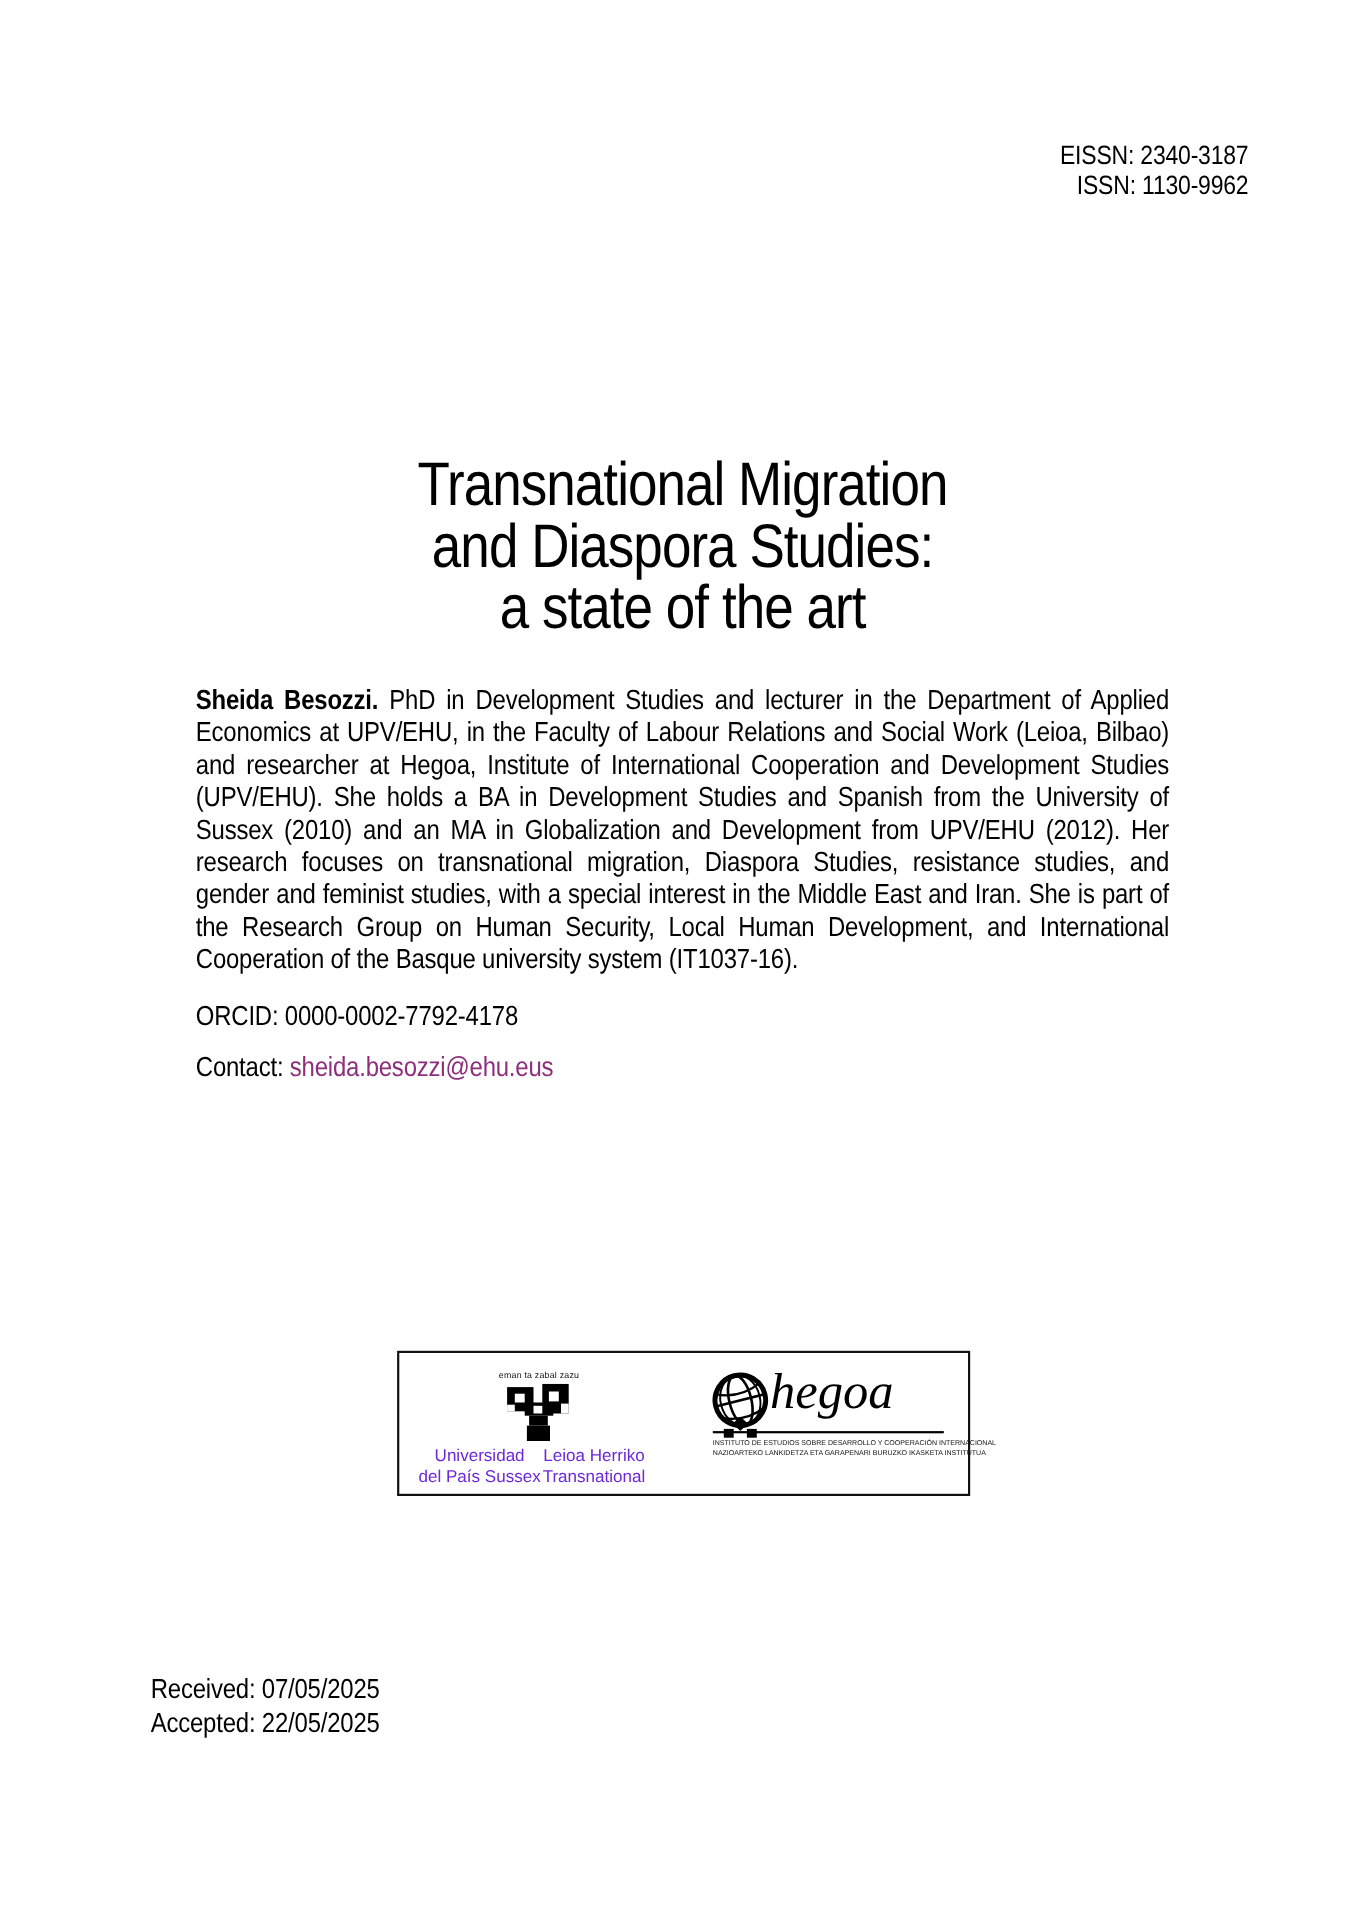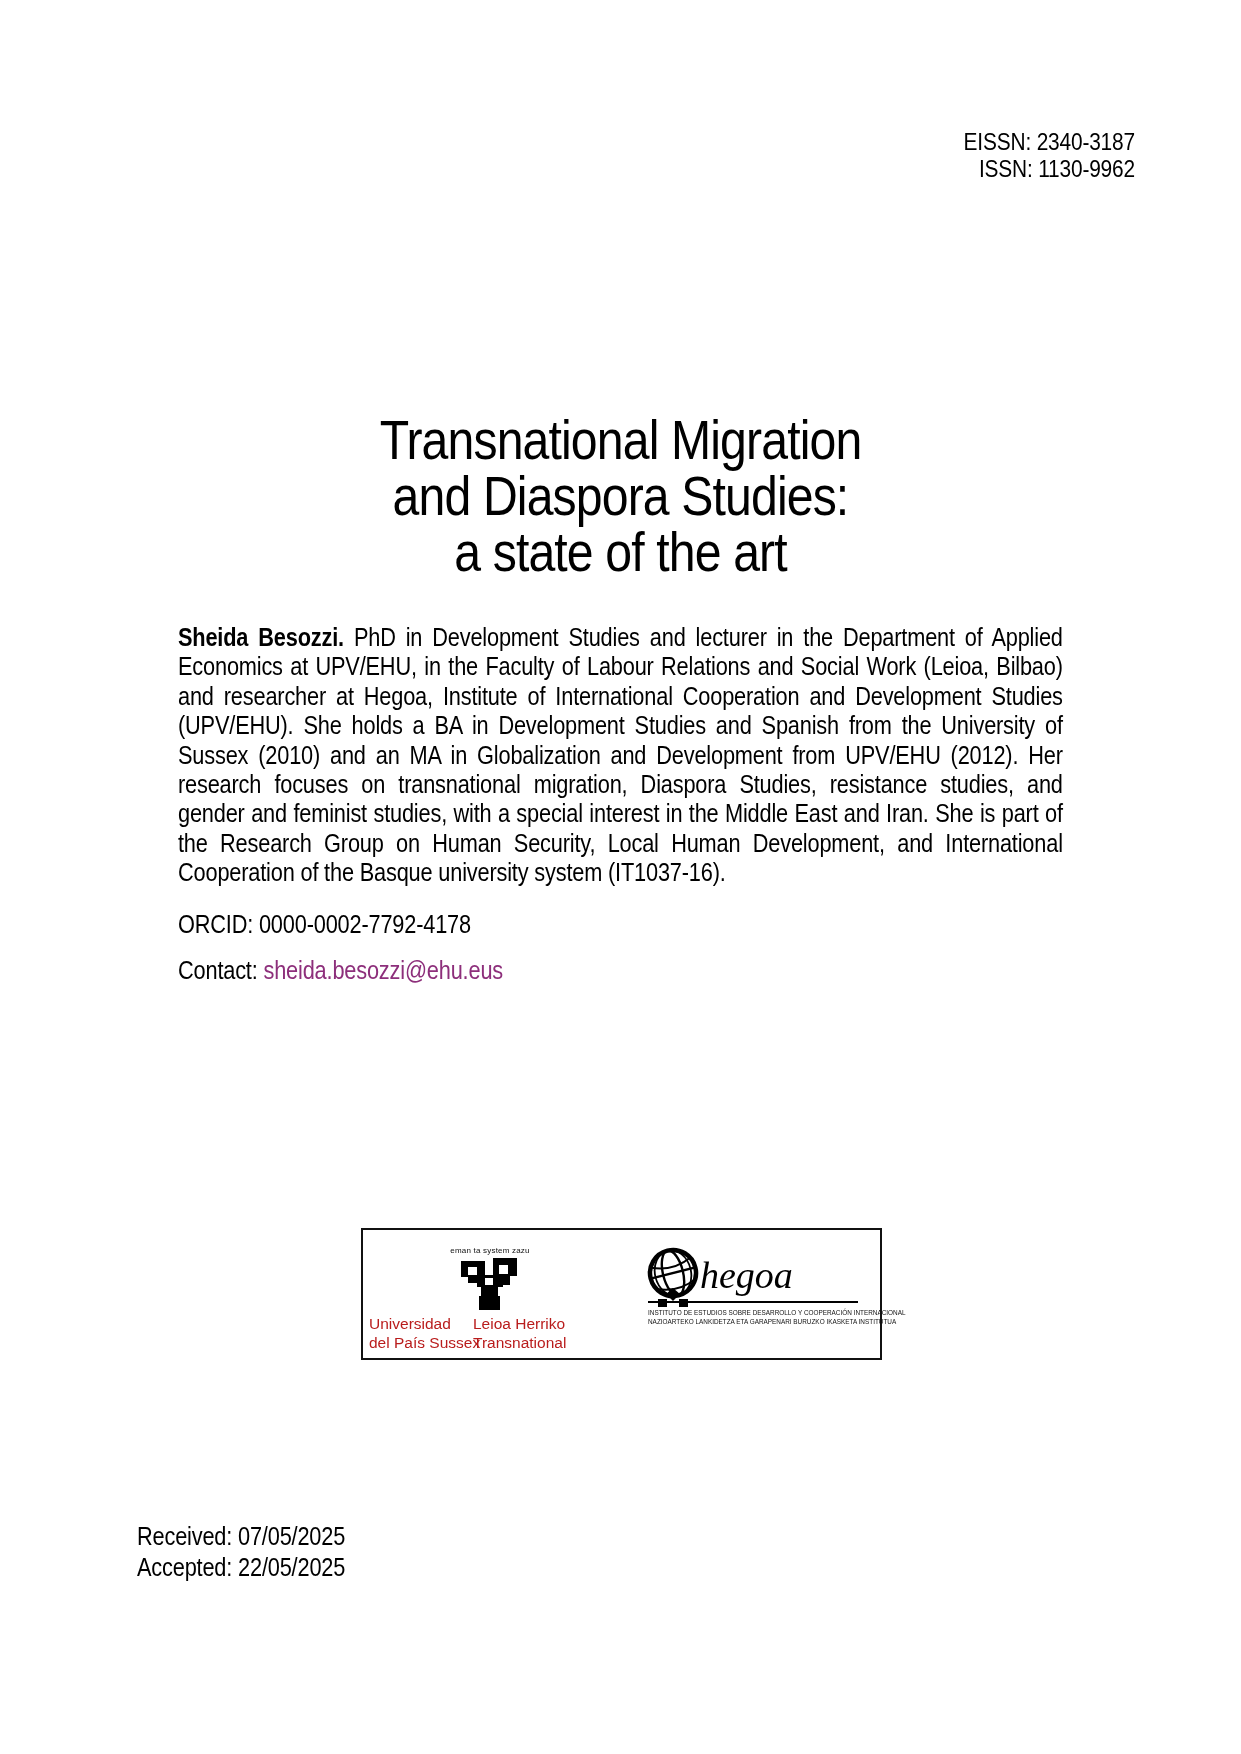--- a/index.html
+++ b/index.html
@@ -43,30 +43,30 @@
     position: absolute; left: 361px; top: 1212px; width: 521px; height: 132px;
     border: 2px solid #111111; box-sizing: border-box; background: #ffffff;
   }
   .upv-motto {
     position: absolute; left: 70px; top: 16px; width: 114px;
     font-size: 8px; text-align: center; letter-spacing: 0.2px; color: #111;
   }
   .upv-tree { position: absolute; left: 92px; top: 28px; width: 68px; height: 52px; }
   .upv-name {
     position: absolute; top: 84px; width: 134px;
-    font-size: 15.5px; line-height: 19px; text-align: left; color: #b91c1c;
+    font-size: 15.5px; line-height: 19px; text-align: center; color: #6d28d9;
   }
   .upv-name.es { left: 6px; }
   .upv-name.eu { left: 110px; }
 
   .hegoa-globe { position: absolute; left: 283px; top: 16px; width: 54px; height: 64px; }
   .hegoa-word {
-    position: absolute; left: 337px; top: 20px;
+    position: absolute; left: 337px; top: 10px;
     font-family: "Liberation Serif", serif; font-style: italic;
-    font-size: 38px; line-height: 50px; color: #000;
+    font-size: 46px; line-height: 50px; color: #000;
   }
   .hegoa-rule { position: absolute; left: 285px; top: 71px; width: 210px; height: 2px; background: #000; }
   .hegoa-sub {
     position: absolute; left: 285px; top: 78px; width: 214px;
     font-size: 6.4px; line-height: 9px; white-space: nowrap; color: #111;
   }
 
   .dates-block {
     position: absolute; left: 137px; top: 1505px;
     font-size: 25px; line-height: 30.5px;
@@ -89,21 +89,21 @@
   </h1>
 
   <p class="bio cond"><b>Sheida Besozzi.</b><span> PhD in Development Studies and lecturer in the Department of Applied Economics at UPV/EHU, in the Faculty of Labour Relations and Social Work (Leioa, Bilbao) and researcher at Hegoa, Institute of International Cooperation and Development Studies (UPV/EHU). She holds a BA in Development Studies and Spanish from the University of Sussex (2010) and an MA in Globalization and Development from UPV/EHU (2012). Her research focuses on transnational migration, Diaspora Studies, resistance studies, and gender and feminist studies, with a special interest in the Middle East and Iran. She is part of the Research Group on Human Security, Local Human Development, and International Cooperation of the Basque university system (IT1037-16).</span></p>
 
   <div class="orcid-line cond">ORCID: 0000-0002-7792-4178</div>
 
   <div class="contact-line cond"><span>Contact: </span><a class="email-link">sheida.besozzi@ehu.eus</a></div>
 
   <div class="logo-box">
 
-    <div class="upv-motto">eman ta system zazu</div>
+    <div class="upv-motto">eman ta zabal zazu</div>
 
     <svg class="upv-tree" viewBox="0 0 68 52" xmlns="http://www.w3.org/2000/svg">
       <g fill="#000000">
         <rect x="6" y="3" width="24" height="22"></rect>
         <rect x="38" y="0" width="24" height="27"></rect>
         <rect x="22" y="17" width="26" height="12"></rect>
         <rect x="26" y="29" width="17" height="9"></rect>
         <rect x="24" y="38" width="21" height="14"></rect>
       </g>
       <g fill="#ffffff">

